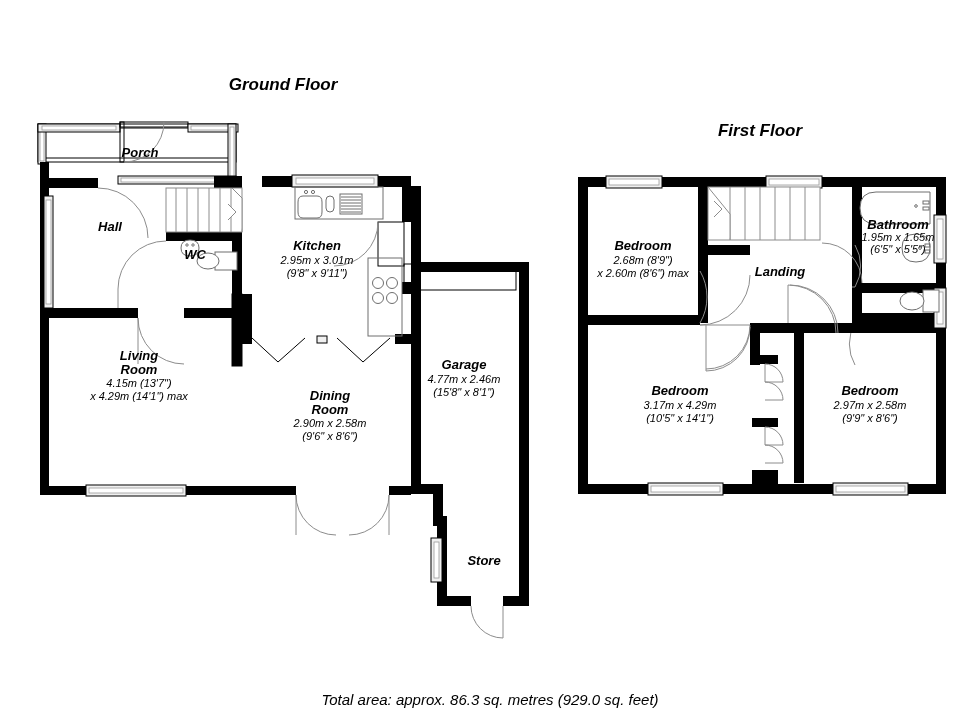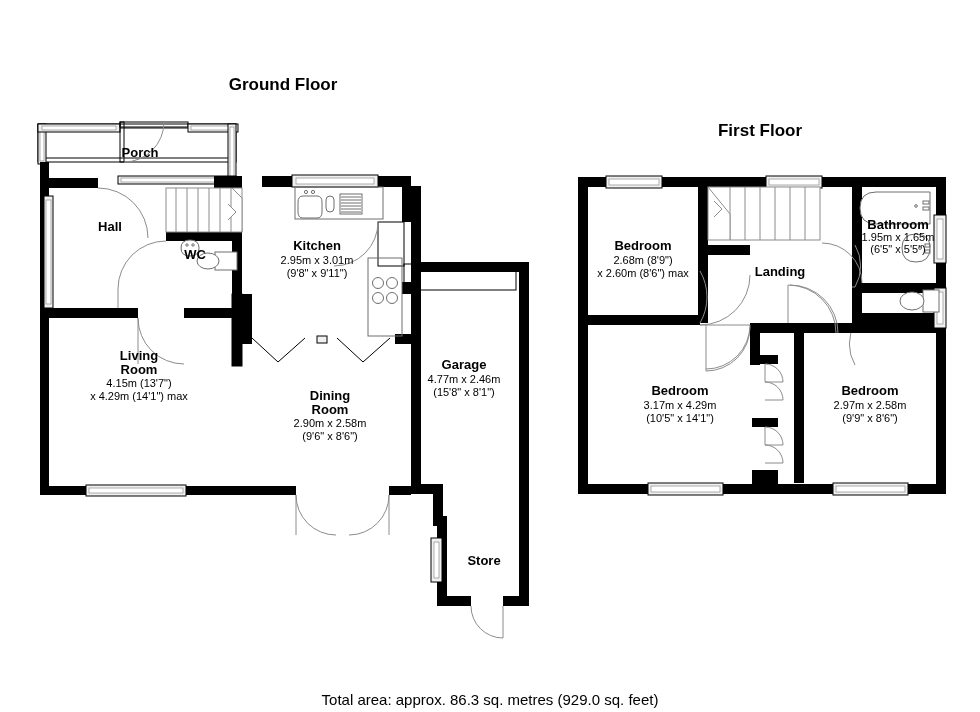--- a/index.html
+++ b/index.html
@@ -12,20 +12,21 @@
     height: 712px;
     font-family: "Liberation Sans", sans-serif;
     position: relative;
     overflow: hidden;
   }
   #plan-root {
     position: absolute;
     left: 0; top: 0;
     width: 980px;
     height: 685px;
+    font-style: italic;
   }
   svg { display: block; }
 
   
   .floor-title {
     font-family: "Liberation Sans", sans-serif;
     font-size: 17px;
     font-weight: bold;
     fill: #000;
     text-anchor: middle;

